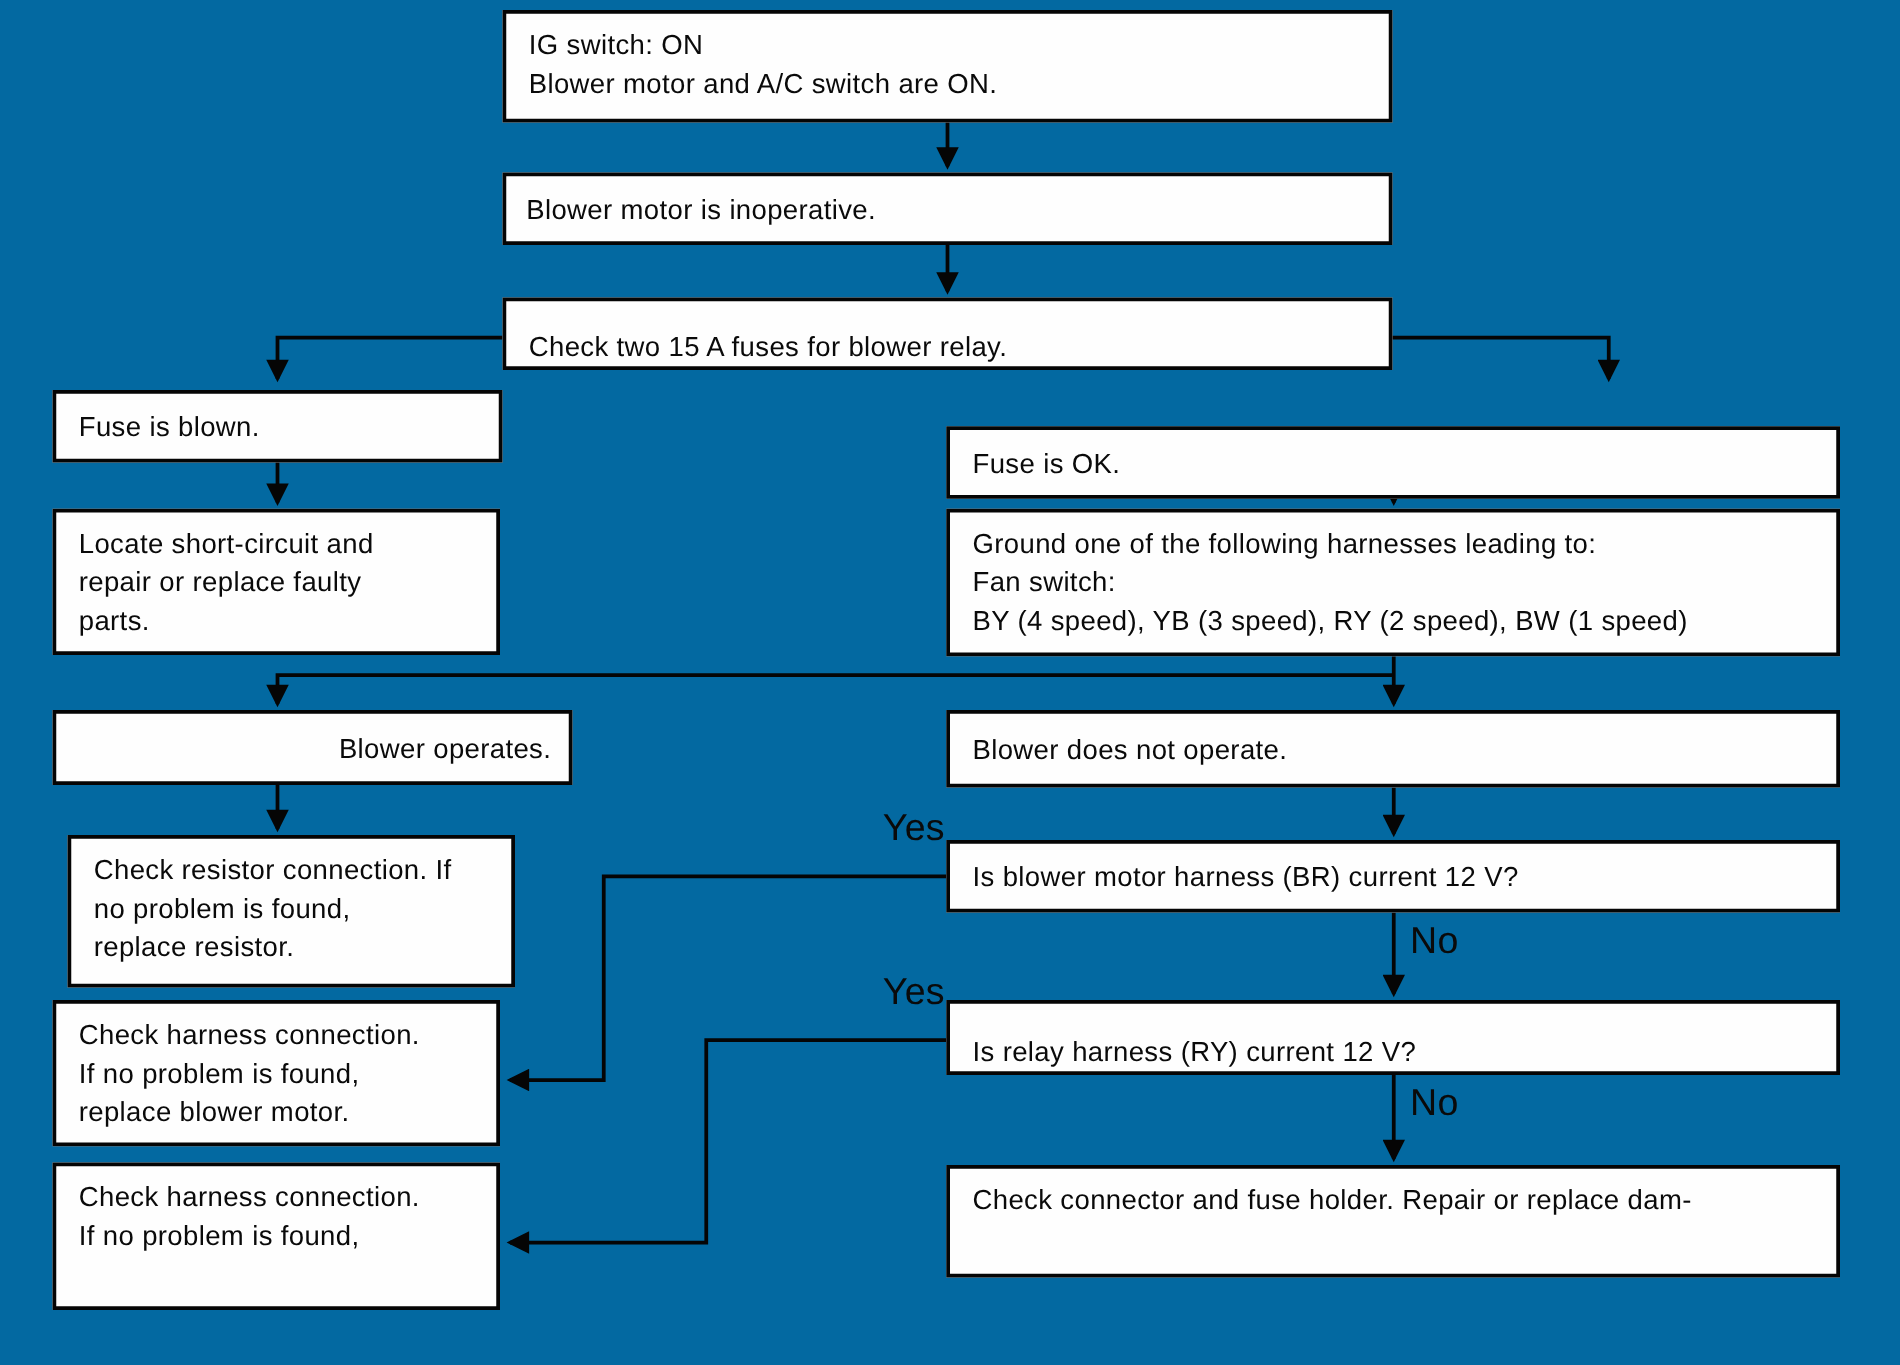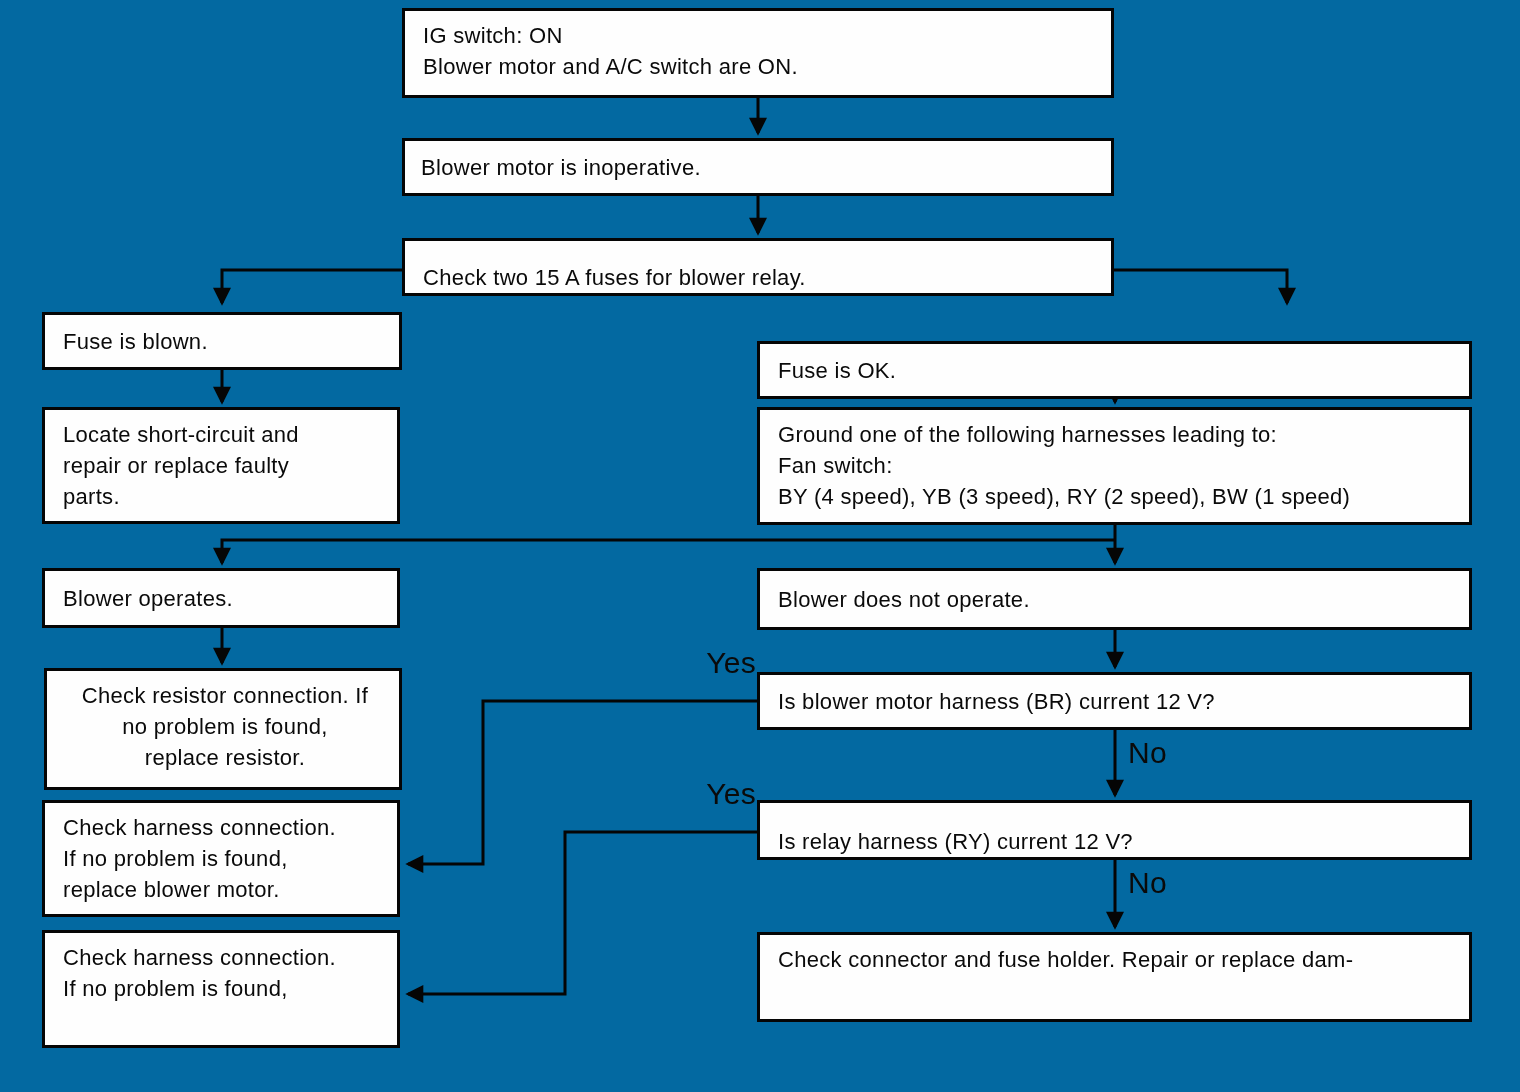--- a/index.html
+++ b/index.html
@@ -98,29 +98,29 @@
     <div class="ln">repair or replace faulty</div>
     <div class="ln">parts.</div>
   </div>
 
   <div class="node" style="left:757px; top:407px; width:715px; height:118px;">
     <div class="ln">Ground one of the following harnesses leading to:</div>
     <div class="ln">Fan switch:</div>
     <div class="ln">BY (4 speed), YB (3 speed), RY (2 speed), BW (1 speed)</div>
   </div>
 
-  <div class="node vcenter" style="left:42px; top:568px; width:358px; height:60px;">
+  <div class="node vcenter" style="left:42px; top:568px; width:416px; height:60px;text-align:right;">
     <div class="ln">Blower operates.</div>
   </div>
 
   <div class="node vcenter" style="left:757px; top:568px; width:715px; height:62px;">
     <div class="ln">Blower does not operate.</div>
   </div>
 
-  <div class="node" style="left:44px; top:668px; width:358px; height:122px;text-align:center;">
+  <div class="node" style="left:54px; top:668px; width:358px; height:122px;">
     <div class="ln">Check resistor connection. If</div>
     <div class="ln">no problem is found,</div>
     <div class="ln">replace resistor.</div>
   </div>
 
   <div class="node vcenter" style="left:757px; top:672px; width:715px; height:58px;">
     <div class="ln">Is blower motor harness (BR) current 12 V?</div>
   </div>
 
   <div class="node" style="left:42px; top:800px; width:358px; height:117px;">

